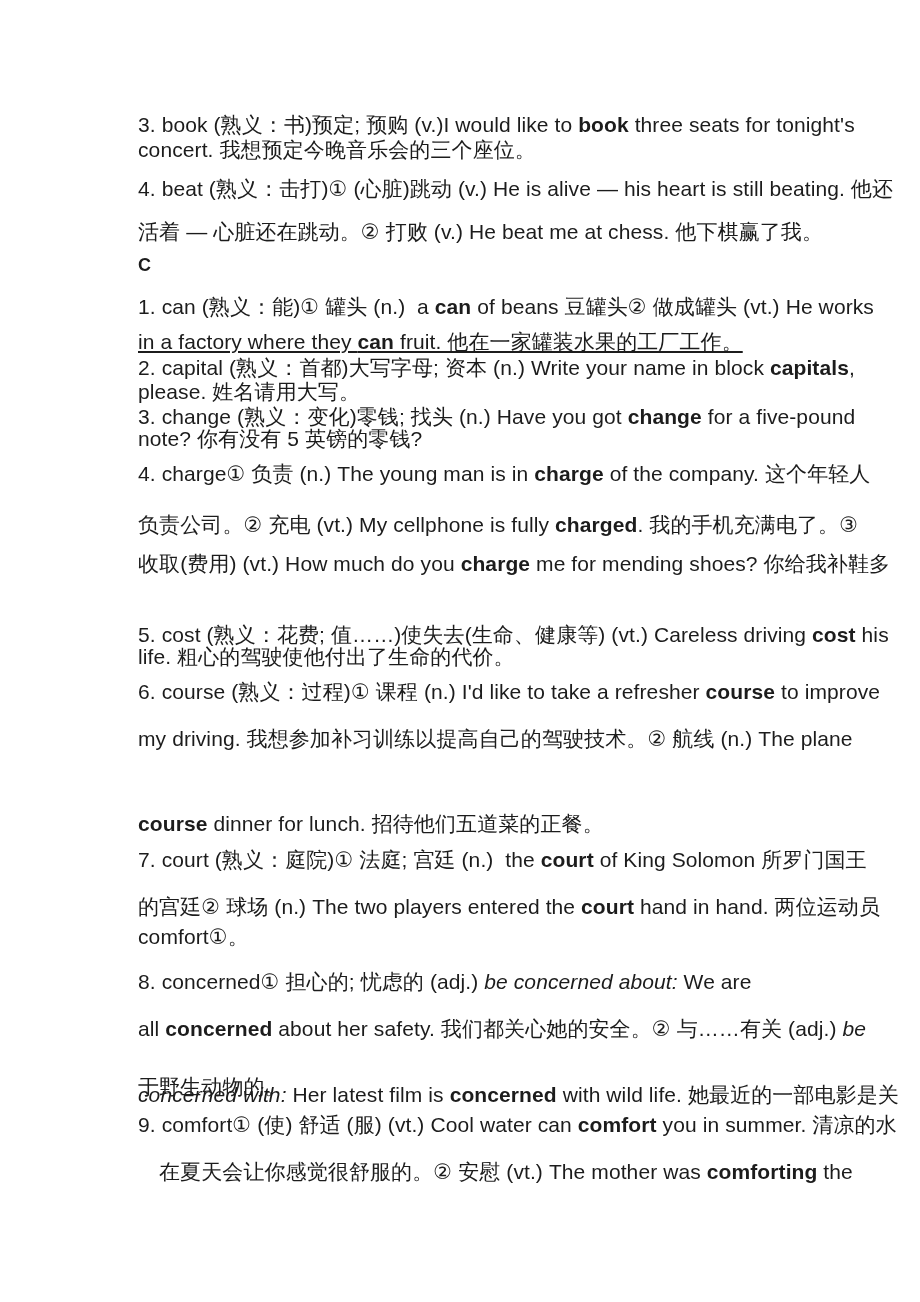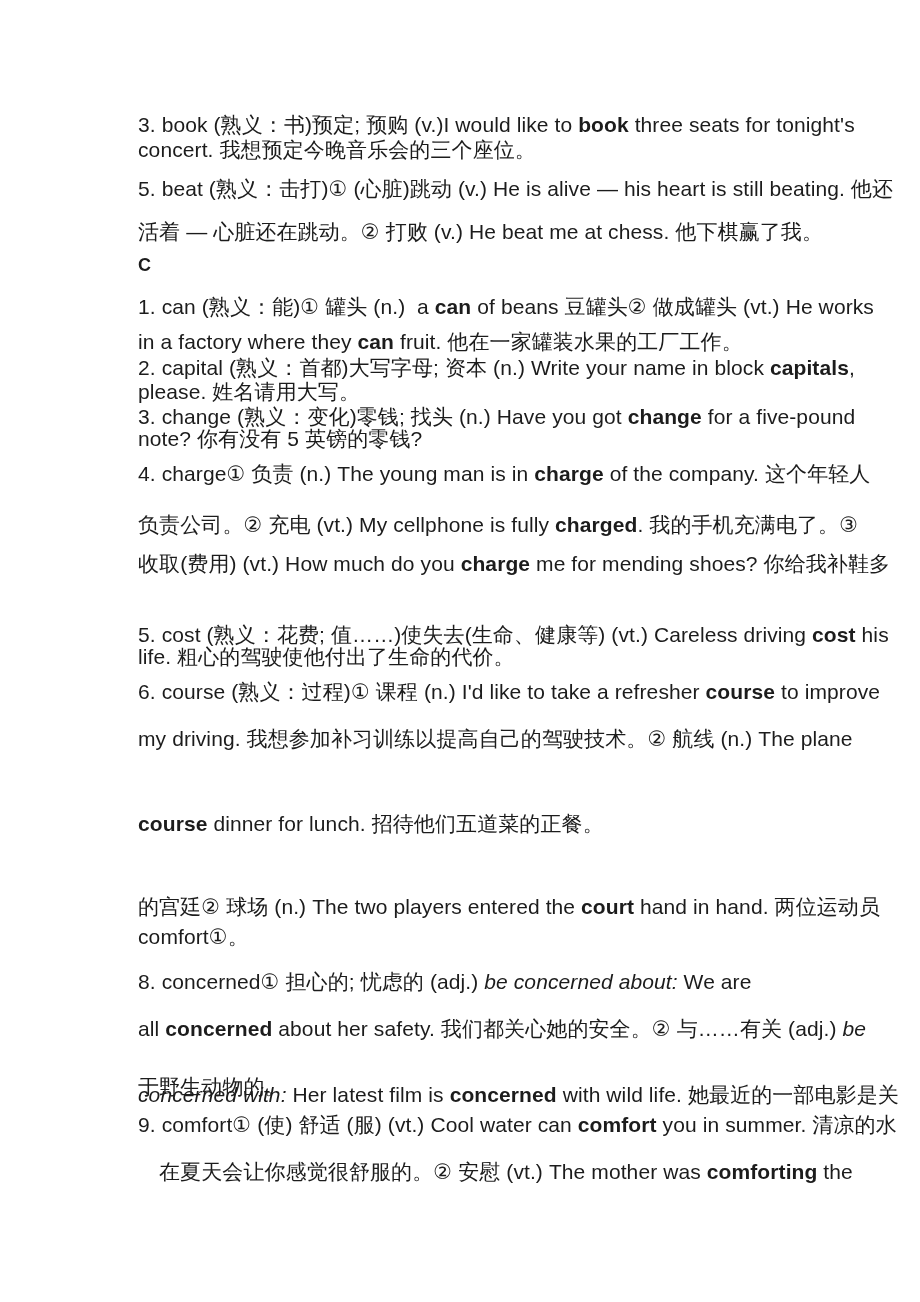--- a/index.html
+++ b/index.html
@@ -36,37 +36,38 @@
   .seg-b { font-weight: bold; }
   .seg-i { font-style: italic; }
 </style>
 </head>
 <body>
 
 <div class="page">
   <div class="doc-content" id="doc-content" style="background: rgb(255, 255, 255); color: rgb(28, 28, 28);">
       <div class="line" style="top: 113px;"><span class="">3. book (熟义：书)预定; 预购 (v.)I would like to </span><span class="seg-b ">book</span><span class=""> three seats for tonight's</span></div>
       <div class="line" style="top: 138px;"><span class="">concert. 我想预定今晚音乐会的三个座位。</span></div>
-      <div class="line" style="top: 177px;"><span class="">5. beat (熟义：击打)① (心脏)跳动 (v.) He is alive — his heart is still beating. 他还</span></div>
+      <div class="line" style="top: 177px;"><span class="">4. beat (熟义：击打)① (心脏)跳动 (v.) He is alive — his heart is still beating. 他还</span></div>
       <div class="line" style="top: 220px;"><span class="">活着 — 心脏还在跳动。② 打败 (v.) He beat me at chess. 他下棋赢了我。</span></div>
       <div class="line heading" style="top: 253px;"><span class="seg-b ">C</span></div>
       <div class="line" style="top: 295px;"><span class="">1. can (熟义：能)① 罐头 (n.)  a </span><span class="seg-b ">can</span><span class=""> of beans 豆罐头② 做成罐头 (vt.) He works</span></div>
-      <div class="line" style="top: 330px;"><span class="">in a factory where they </span><span class="seg-b ">can</span><span class=""> fruit. 他在一家罐装水果的工厂工作。</span></div>
+      <div class="line" style="top: 330px; text-decoration: underline;"><span class="">in a factory where they </span><span class="seg-b ">can</span><span class=""> fruit. 他在一家罐装水果的工厂工作。</span></div>
       <div class="line" style="top: 356px;"><span class="">2. capital (熟义：首都)大写字母; 资本 (n.) Write your name in block </span><span class="seg-b ">capitals</span><span class="">,</span></div>
       <div class="line" style="top: 380px; text-align: center;"><span class="">please. 姓名请用大写。</span></div>
       <div class="line" style="top: 405px;"><span class="">3. change (熟义：变化)零钱; 找头 (n.) Have you got </span><span class="seg-b ">change</span><span class=""> for a five-pound</span></div>
       <div class="line" style="top: 427px;"><span class="">note? 你有没有 5 英镑的零钱?</span></div>
       <div class="line" style="top: 462px;"><span class="">4. charge① 负责 (n.) The young man is in </span><span class="seg-b ">charge</span><span class=""> of the company. 这个年轻人</span></div>
       <div class="line" style="top: 513px;"><span class="">负责公司。② 充电 (vt.) My cellphone is fully </span><span class="seg-b ">charged</span><span class="">. 我的手机充满电了。③</span></div>
       <div class="line" style="top: 552px;"><span class="">收取(费用) (vt.) How much do you </span><span class="seg-b ">charge</span><span class=""> me for mending shoes? 你给我补鞋多</span></div>
       <div class="line" style="top: 623px;"><span class="">5. cost (熟义：花费; 值……)使失去(生命、健康等) (vt.) Careless driving </span><span class="seg-b ">cost</span><span class=""> his</span></div>
       <div class="line" style="top: 645px;"><span class="">life. 粗心的驾驶使他付出了生命的代价。</span></div>
       <div class="line" style="top: 680px;"><span class="">6. course (熟义：过程)① 课程 (n.) I'd like to take a refresher </span><span class="seg-b ">course</span><span class=""> to improve</span></div>
       <div class="line" style="top: 727px;"><span class="">my driving. 我想参加补习训练以提高自己的驾驶技术。② 航线 (n.) The plane</span></div>
       <div class="line" style="top: 812px;"><span class="seg-b ">course</span><span class=""> dinner for lunch. 招待他们五道菜的正餐。</span></div>
+      <div class="line" style="top: 848px;"><span class="">7. court (熟义：庭院)① 法庭; 宫廷 (n.)  the </span><span class="seg-b ">court</span><span class=""> of King Solomon 所罗门国王</span></div>
       <div class="line" style="top: 895px;"><span class="">的宫廷② 球场 (n.) The two players entered the </span><span class="seg-b ">court</span><span class=""> hand in hand. 两位运动员</span></div>
       <div class="line" style="top: 925px;"><span class="">comfort①。</span></div>
       <div class="line" style="top: 970px;"><span class="">8. concerned① 担心的; 忧虑的 (adj.) </span><span class="seg-i">be concerned about:</span><span class=""> We are</span></div>
       <div class="line" style="top: 1017px;"><span class="">all </span><span class="seg-b ">concerned</span><span class=""> about her safety. 我们都关心她的安全。② 与……有关 (adj.) </span><span class="seg-i">be</span></div>
       <div class="line" style="top: 1083px;"><span class="seg-i">concerned with:</span><span class=""> Her latest film is </span><span class="seg-b ">concerned</span><span class=""> with wild life. 她最近的一部电影是关</span></div>
       <div class="line" style="top: 1075px;"><span class="">于野生动物的。</span></div>
       <div class="line" style="top: 1113px;"><span class="">9. comfort① (使) 舒适 (服) (vt.) Cool water can </span><span class="seg-b ">comfort</span><span class=""> you in summer. 清凉的水</span></div>
       <div class="line" style="top: 1160px; margin-left: 21px;"><span class="">在夏天会让你感觉很舒服的。② 安慰 (vt.) The mother was </span><span class="seg-b ">comforting</span><span class=""> the</span></div>
     </div>
 </div>

